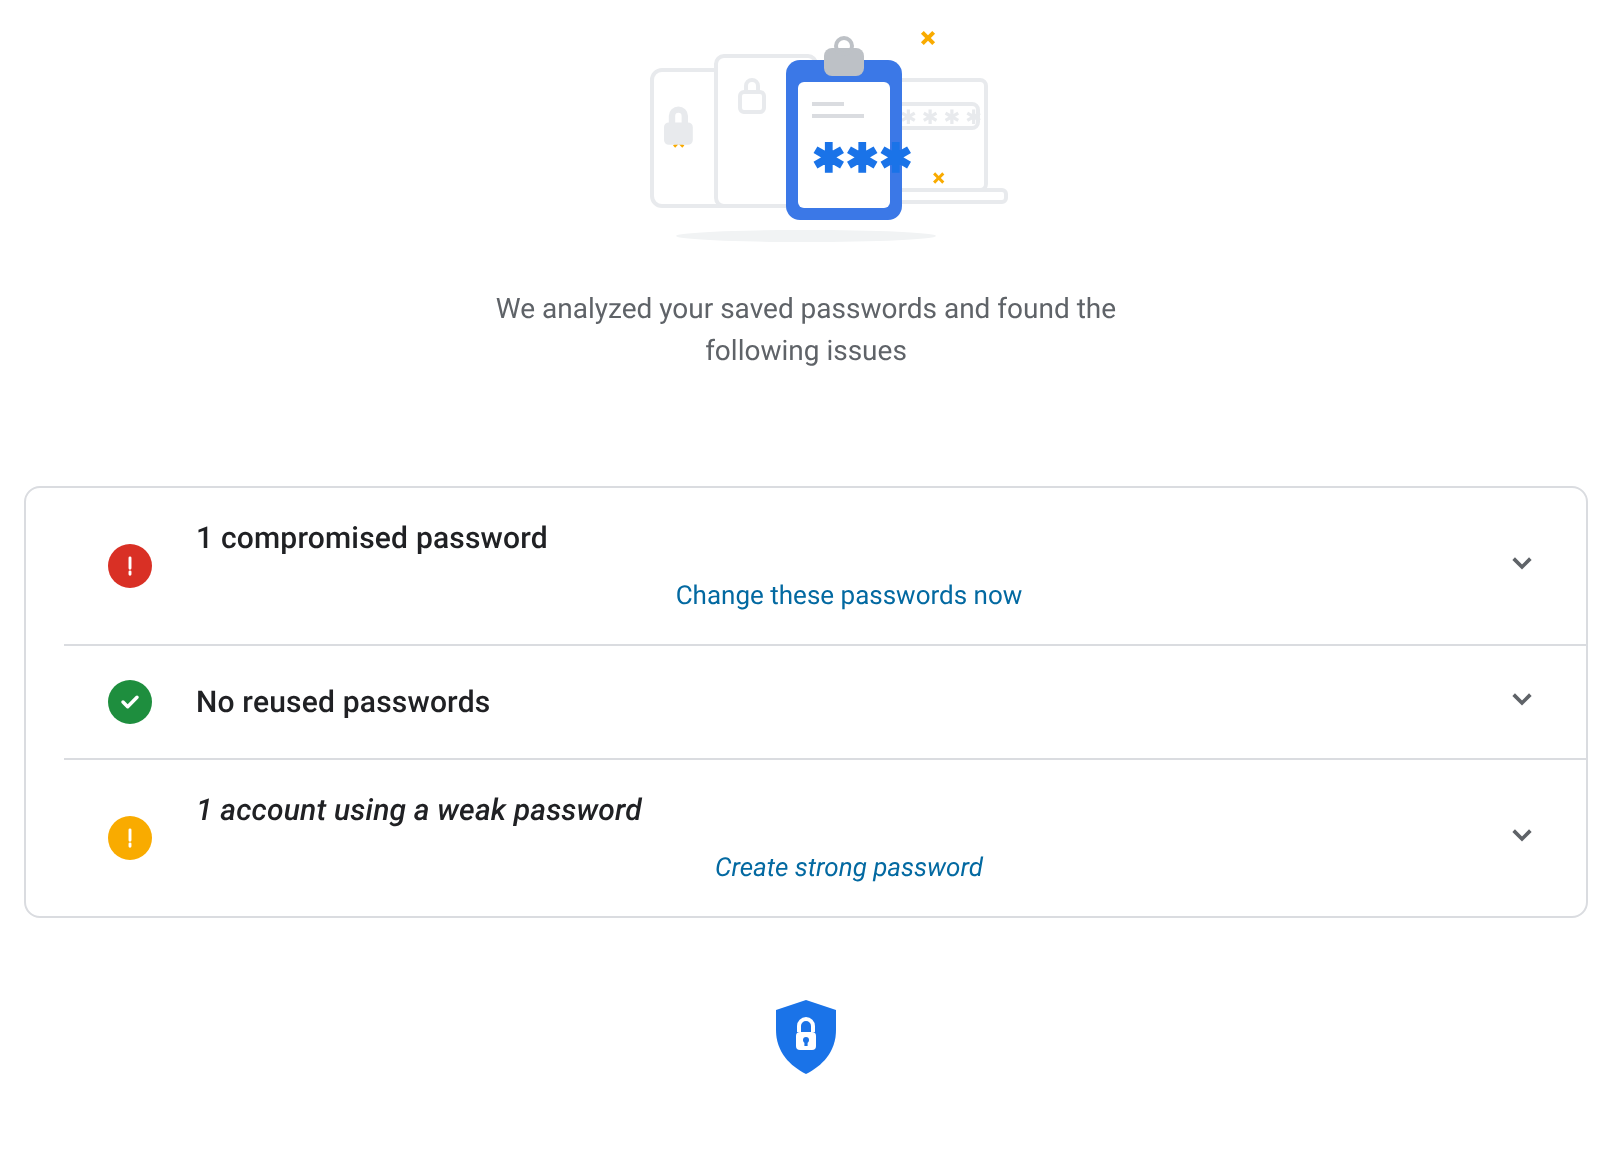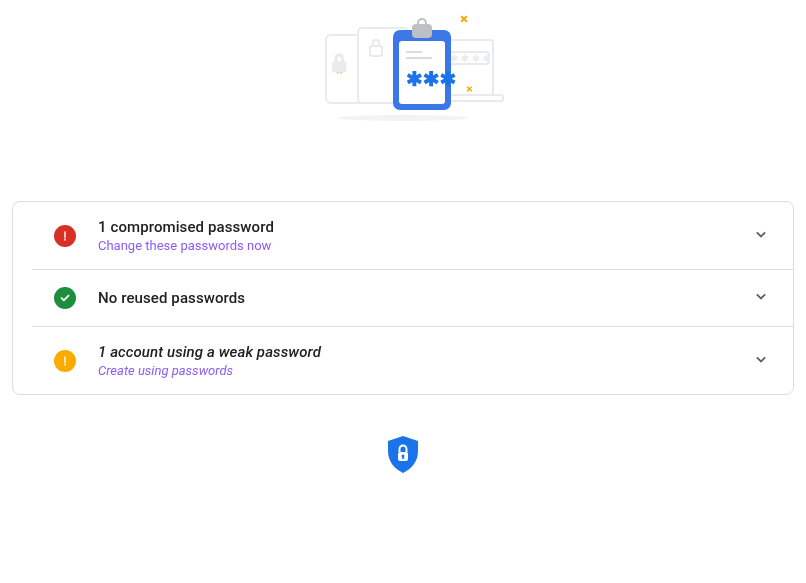--- a/index.html
+++ b/index.html
@@ -60,22 +60,23 @@
     .status-icon svg { width: 14px; height: 14px; }
     .row-content { flex: 1; }
     .row-title {
       font-size: 15px;
       font-weight: 500;
       color: #202124;
       letter-spacing: 0.1px;
     }
     .row-sub {
       font-size: 13px;
-      color: #8b5cf6;
-      margin-top: 2px;
+      color: #0369a1;
+      margin-top: 13px;
+      text-align: center;
     }
     .chevron {
       color: #5f6368;
     }
     .chevron svg { width: 20px; height: 20px; }
     .footer {
       text-align: center;
       margin-top: 40px;
     }
     .shield-icon {
@@ -124,20 +125,21 @@
         <rect x="111" y="31" width="46" height="63" rx="3" fill="#fff"></rect>
         <rect x="124" y="14" width="20" height="14" rx="4" fill="#bdc1c6"></rect>
         <circle cx="134" cy="13" r="4" fill="none" stroke="#bdc1c6" stroke-width="2"></circle>
         <line x1="118" y1="42" x2="134" y2="42" stroke="#dadce0" stroke-width="2"></line>
         <line x1="118" y1="48" x2="144" y2="48" stroke="#dadce0" stroke-width="2"></line>
         <text x="118" y="76" fill="#1a73e8" font-size="20" font-weight="bold">✱✱✱</text>
 
         <ellipse cx="115" cy="108" rx="65" ry="3" fill="#f1f3f4"></ellipse>
       </svg>
     </div>
+    <div class="hero-text">We analyzed your saved passwords and found the following issues</div>
   </div>
 
   <div class="card">
     <div class="row">
       <div class="status-icon status-red">
         <svg viewBox="0 0 24 24" fill="#fff">
             <path d="M12 5 v9 M12 17 v2" stroke="#fff" stroke-width="2.5" stroke-linecap="round"></path>
           </svg>
       </div>
       <div class="row-content">
@@ -168,21 +170,21 @@
     </div>
 
     <div class="row">
       <div class="status-icon status-yellow">
         <svg viewBox="0 0 24 24" fill="#fff">
             <path d="M12 5 v9 M12 17 v2" stroke="#fff" stroke-width="2.5" stroke-linecap="round"></path>
           </svg>
       </div>
       <div class="row-content">
         <div class="row-title">1 account using a weak password</div>
-        <div class="row-sub">Create using passwords</div>
+        <div class="row-sub">Create strong password</div>
       </div>
       <div class="chevron">
         <svg viewBox="0 0 24 24" fill="none" stroke="currentColor" stroke-width="2.2">
             <path d="M7 10 l5 5 l5 -5"></path>
           </svg>
       </div>
     </div>
   </div>
 
   <div class="footer">

